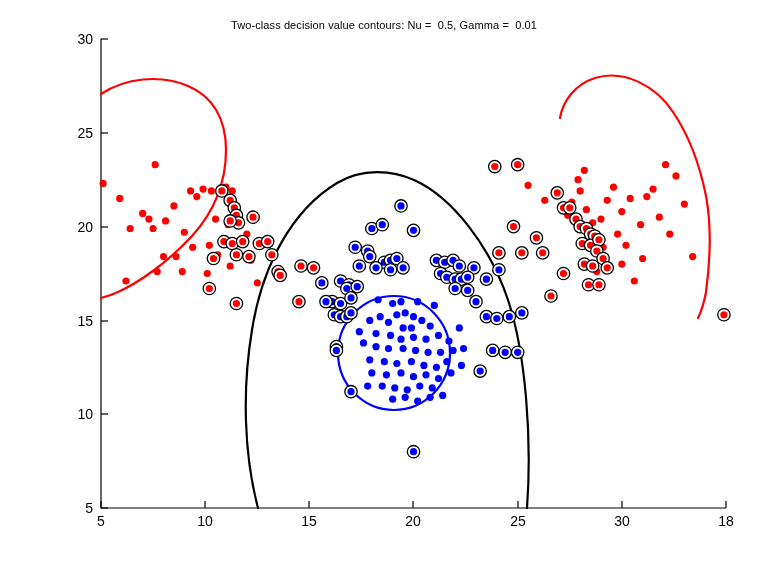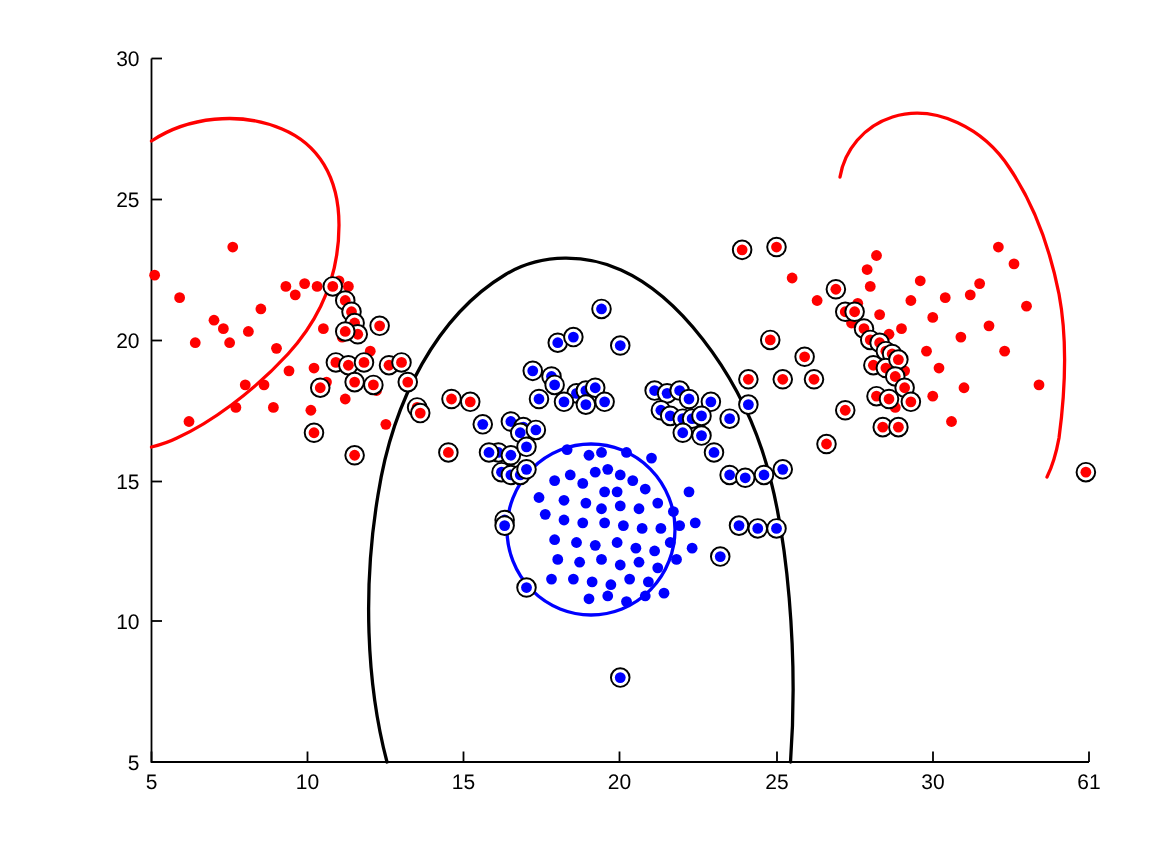--- a/index.html
+++ b/index.html
@@ -44,20 +44,21 @@
   .xtick-label {
     text-align: center;
     transform: translateX(-50%);
   }
 </style>
 </head>
 <body>
 
 <div id="figure">
 
+  <div id="plot-title">Two-class decision value contours: Nu =  0.5, Gamma =  0.01</div>
 
   <svg id="plot-svg" width="768" height="576">
 
     <g>
       <polyline points="101,39 101,508 726,508" fill="none" stroke="#000000" stroke-width="1.2"></polyline>
     </g>
     <g stroke="#000000" stroke-width="1.2">
       <line x1="101" y1="39" x2="108" y2="39"></line>
       <line x1="101" y1="133" x2="108" y2="133"></line>
       <line x1="101" y1="227" x2="108" y2="227"></line>
@@ -444,15 +445,15 @@
   <div class="tick-label ytick-label" style="left:57px; top:321px; width:36px;">15</div>
   <div class="tick-label ytick-label" style="left:57px; top:414px; width:36px;">10</div>
   <div class="tick-label ytick-label" style="left:57px; top:508px; width:36px;">5</div>
 
   <div class="tick-label xtick-label" style="left:101px; top:513px; width:40px;">5</div>
   <div class="tick-label xtick-label" style="left:205px; top:513px; width:40px;">10</div>
   <div class="tick-label xtick-label" style="left:309px; top:513px; width:40px;">15</div>
   <div class="tick-label xtick-label" style="left:413px; top:513px; width:40px;">20</div>
   <div class="tick-label xtick-label" style="left:518px; top:513px; width:40px;">25</div>
   <div class="tick-label xtick-label" style="left:622px; top:513px; width:40px;">30</div>
-  <div class="tick-label xtick-label" style="left:726px; top:513px; width:40px;">61</div>
+  <div class="tick-label xtick-label" style="left:726px; top:513px; width:40px;">18</div>
 
 </div>
 
 </body></html>

